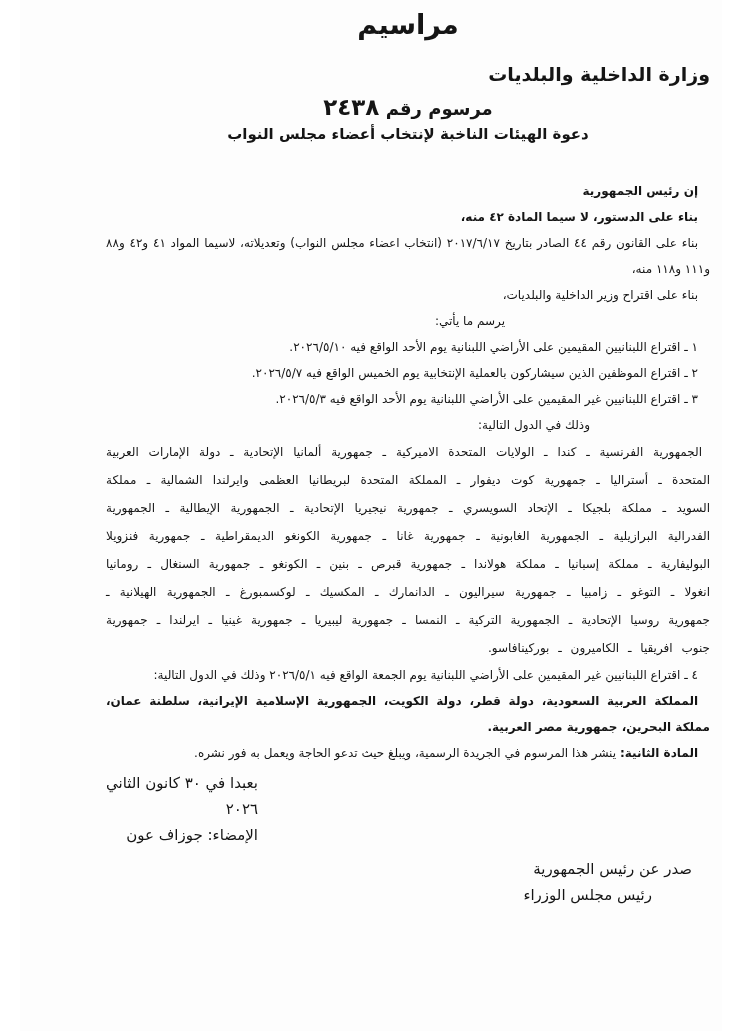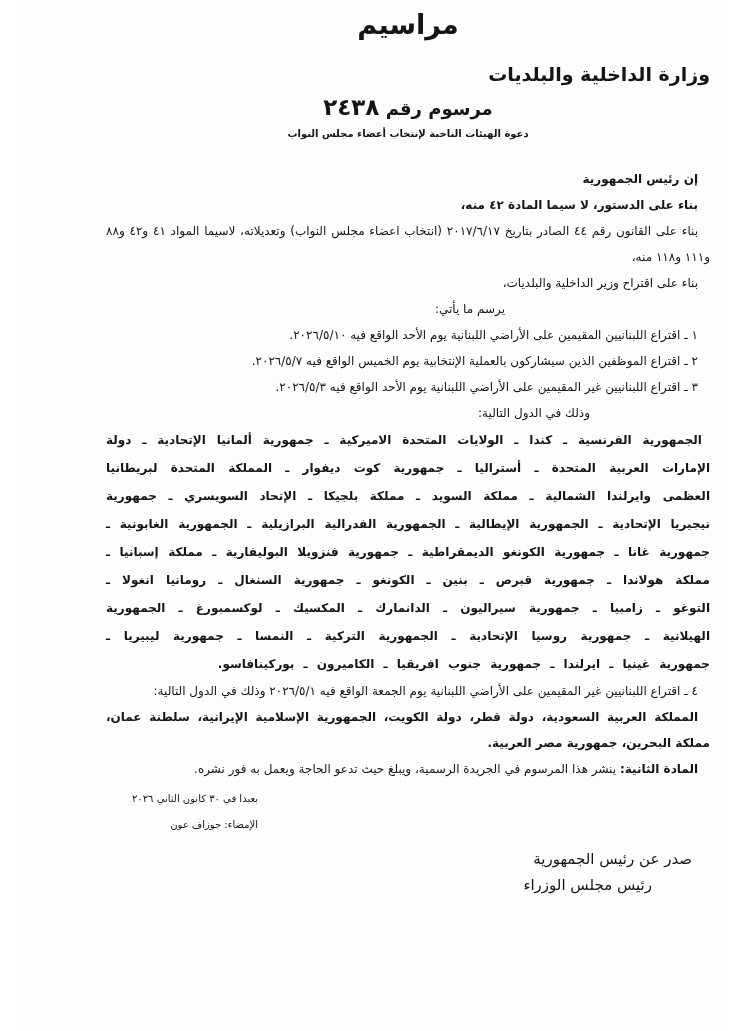--- a/index.html
+++ b/index.html
@@ -34,40 +34,40 @@
     text-align: center;
     font-weight: bold;
     font-size: 18px;
     line-height: 26px;
     margin-bottom: 2px;
   }
   .h-decree .decree-num { font-size: 23px; letter-spacing: 2px; }
   .h-subject {
     text-align: center;
     font-weight: bold;
-    font-size: 10px;
+    font-size: 15px;
     line-height: 20px;
-    margin-bottom: 22px;
+    margin-bottom: 34px;
   }
   p { margin: 0; font-size: 12px; line-height: 26px; }
   .b { font-weight: bold; }
   .ind { text-indent: 12px; }
   .just { text-align: justify; }
   .enact { text-align: right; padding-left: 200px; text-align: left; direction: rtl; }
   
   .enact { text-align: right; padding-left: 0; padding-right: 205px; }
   .countries-intro { padding-right: 120px; }
   .countries {
-    font-weight: bold;
+    font-weight: normal;
     line-height: 28px;
     word-spacing: 5px;
     text-align: justify;
     text-indent: 8px;
   }
-  .sig-pres { margin-top: 4px; margin-right: 452px; text-align: right; font-size: 10px; line-height: 26px; }
+  .sig-pres { margin-top: 4px; margin-right: 452px; text-align: right; font-size: 15px; line-height: 26px; }
   .sig-right { margin-top: 8px; text-align: right; font-size: 15px; line-height: 26px; }
   .sig-right .sr1 { margin-right: 18px; }
   .sig-right .sr2 { margin-right: 58px; }
 </style>
 </head>
 <body>
 
 <div class="page">
 
   <div class="h-title">مراسيم</div>

